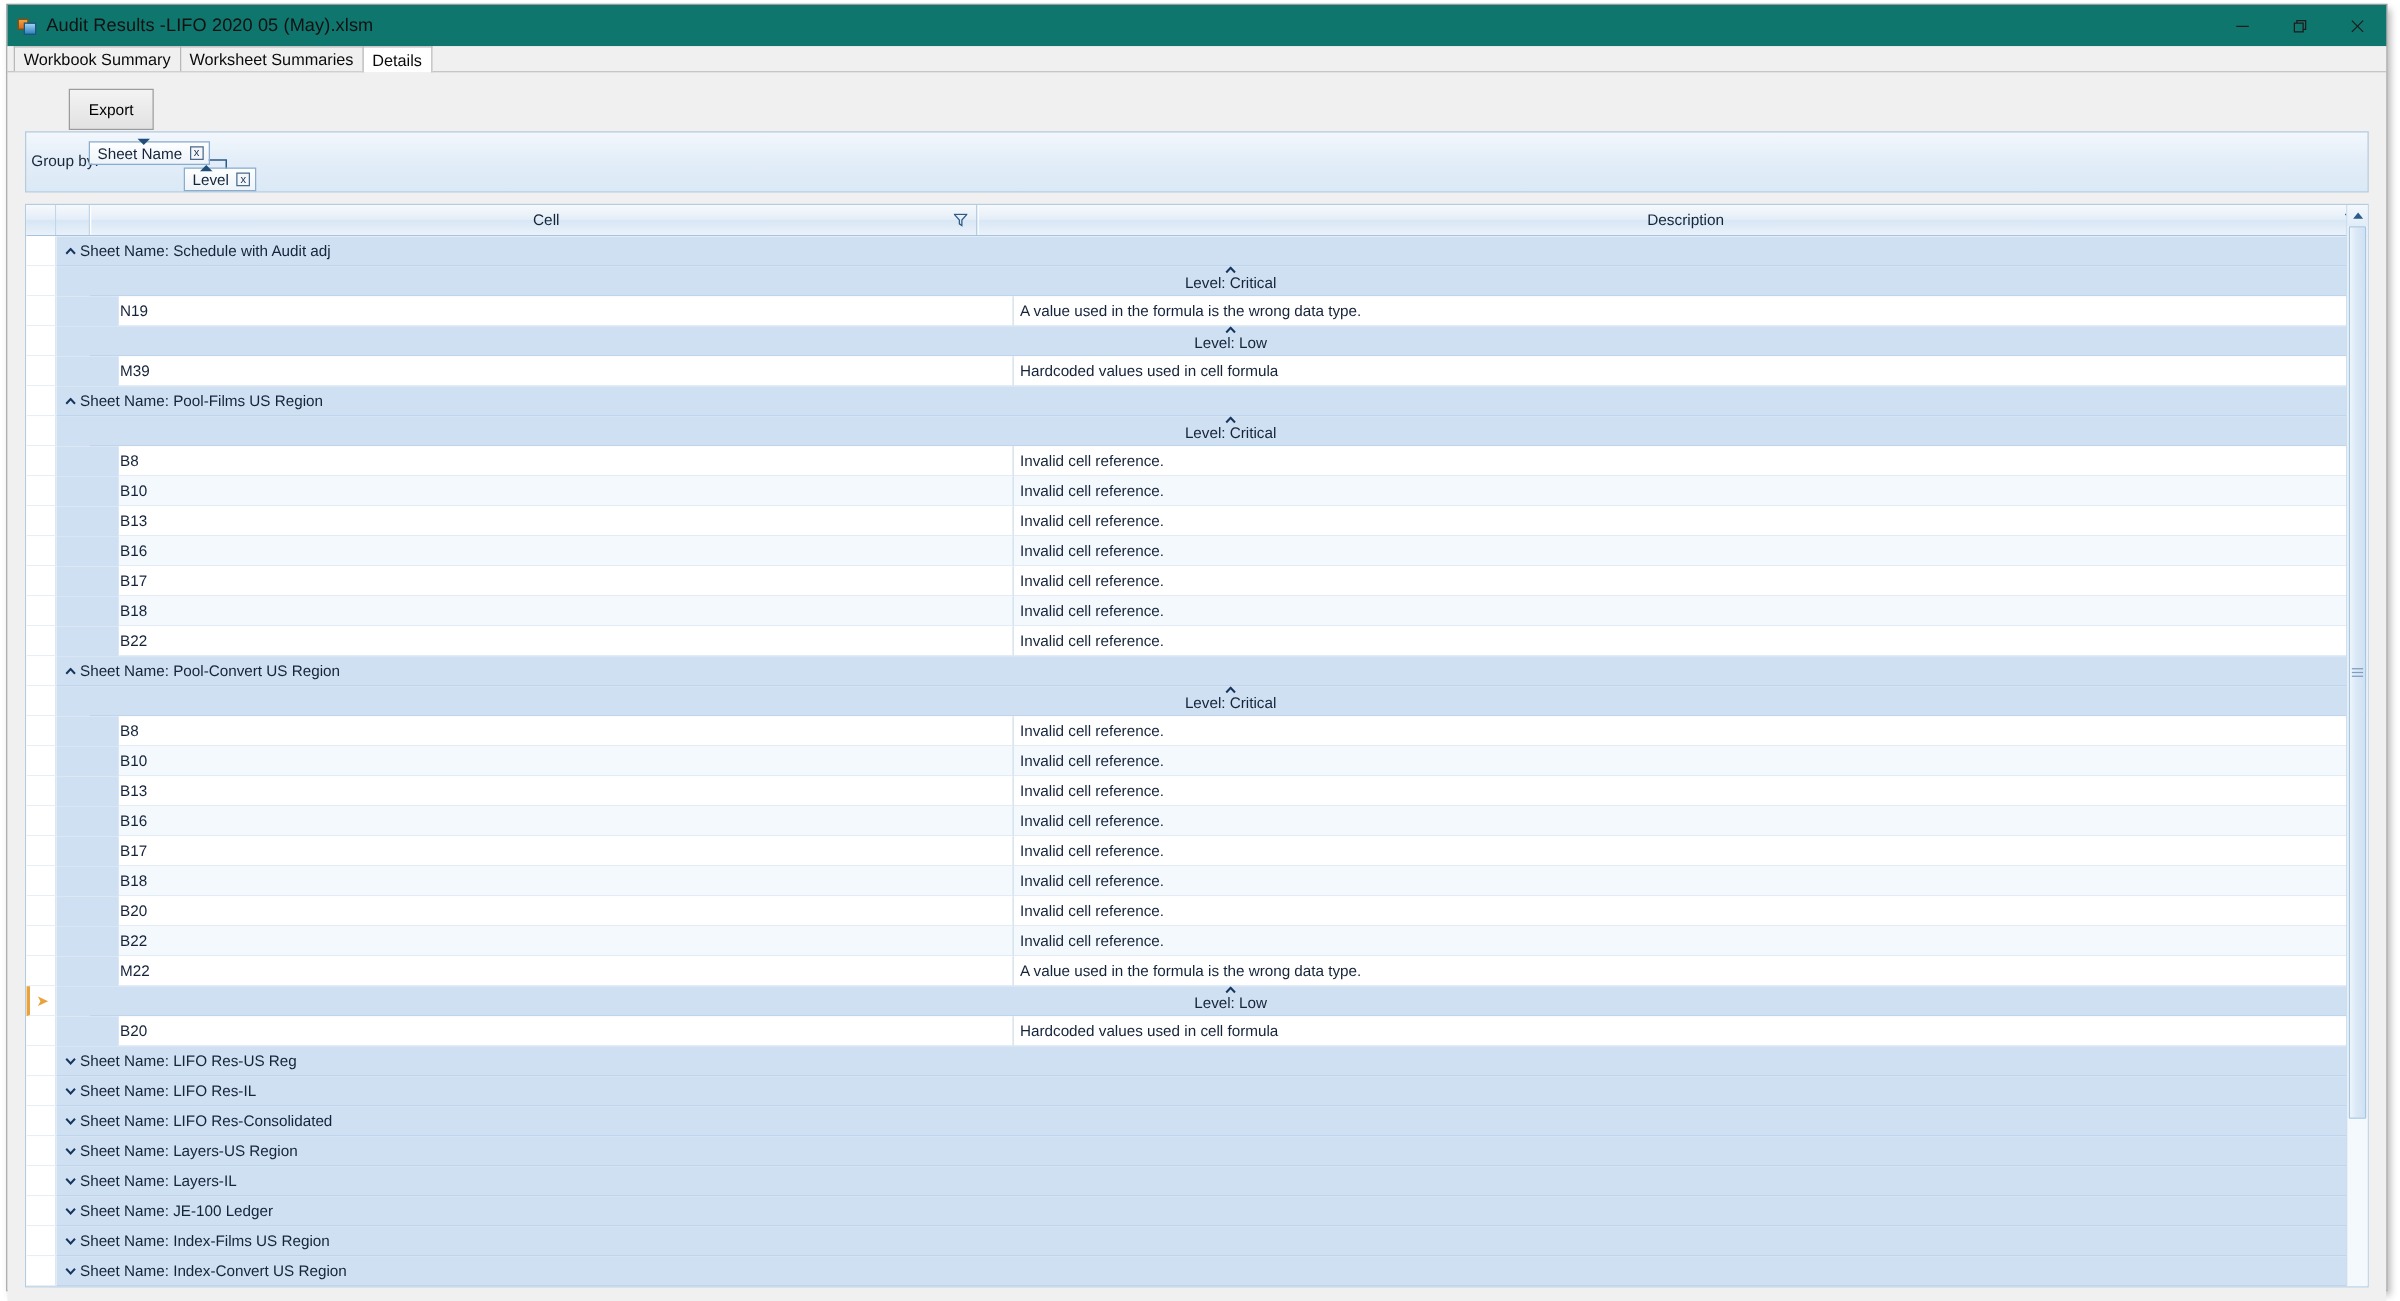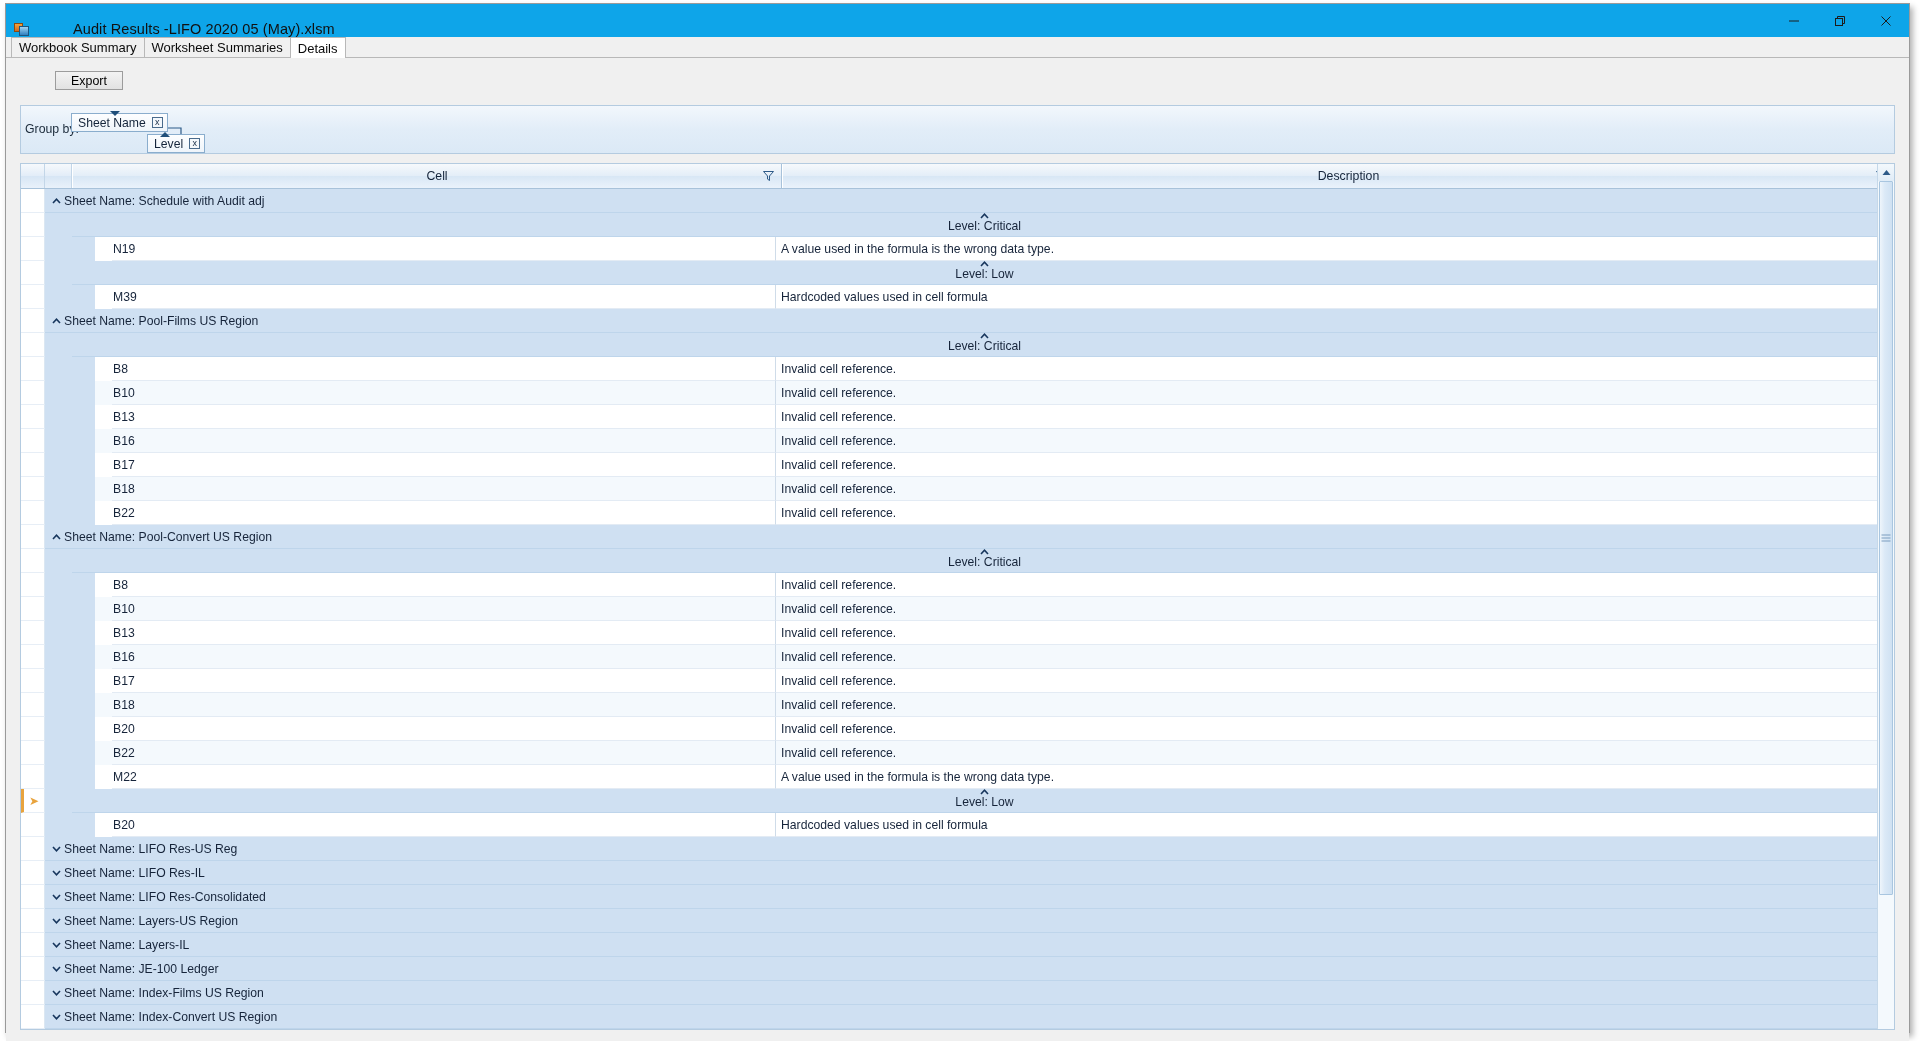--- a/index.html
+++ b/index.html
@@ -19,26 +19,25 @@
     background: #f0f0f0;
     border: 1px solid #9a9a9a;
     box-shadow: 3px 4px 6px rgba(0,0,0,0.30);
     display: flex;
     flex-direction: column;
   }
 
   
   #titlebar {
     height: 33px;
-    background: #0ea5e9;
+    background: #0f766e;
     display: flex;
-    align-items: flex-end;
+    align-items: center;
     flex: none;
     position: relative;
-    gap: 36px;
   }
   #app-icon {
     width: 16px; height: 16px;
     margin-left: 8px; margin-right: 7px;
     position: relative; flex: none;
   }
   #app-icon .sq1 { position:absolute; left:0; top:2px; width:9px; height:9px;
     background: linear-gradient(#f4a23c,#d2691e); border:1px solid #8a4a10; }
   #app-icon .sq2 { position:absolute; left:5px; top:5px; width:10px; height:10px;
     background: linear-gradient(#9fd3f2,#2f7fbf); border:1px solid #1a5580; }
@@ -99,21 +98,21 @@
 
   
   #toolbar {
     height: 47px;
     flex: none;
     position: relative;
   }
   #export-btn {
     position: absolute;
     left: 49px; top: 13px;
-    width: 68px; height: 19px;
+    width: 68px; height: 33px;
     background: linear-gradient(#f3f3f3,#e2e2e2);
     border: 1px solid #9c9c9c;
     font-size: 12.4px;
     color: #000;
     display: flex; align-items: center; justify-content: center;
     font-family: "Liberation Sans", sans-serif;
     cursor: pointer;
   }
 
   
@@ -256,27 +255,26 @@
   .grouprow.lvl2 { background: #cfe0f2; flex-direction: column; }
   .grp-toggle {
     width: 16px; flex:none;
     display:flex; align-items:center; justify-content:center;
     color:#17365d; font-size: 10px;
     cursor: pointer;
   }
   .grp-text { white-space: nowrap; }
 
   .datacell {
-    width: 664px; flex: none;
+    width: 716px; flex: none;
     display: flex; align-items: center;
     padding-left: 1px;
     border-right: 1px solid #cfdce9;
     border-bottom: 1px solid #e3ebf4;
     background: inherit;
-    margin-left: 17px;
   }
   .datadesc {
     flex: 1;
     display: flex; align-items: center;
     padding-left: 5px;
     border-bottom: 1px solid #e3ebf4;
     background: inherit;
   }
   .row.datarow { background: #ffffff; }
   .row.datarow.alt { background: #f4f9fd; }

